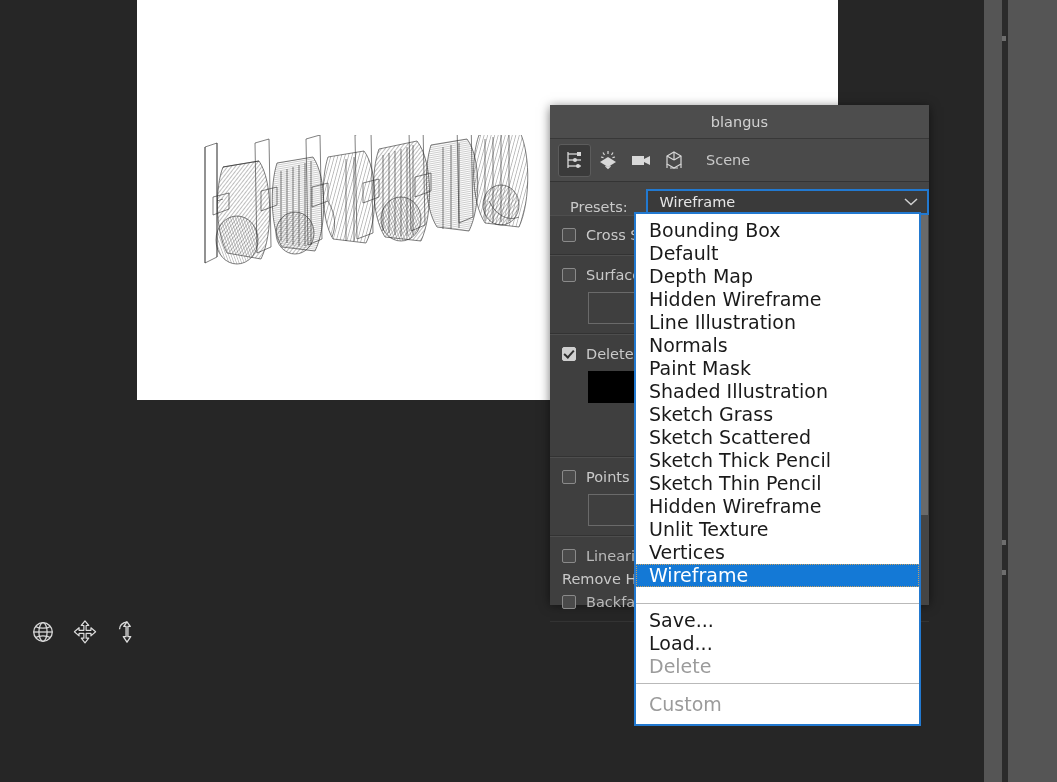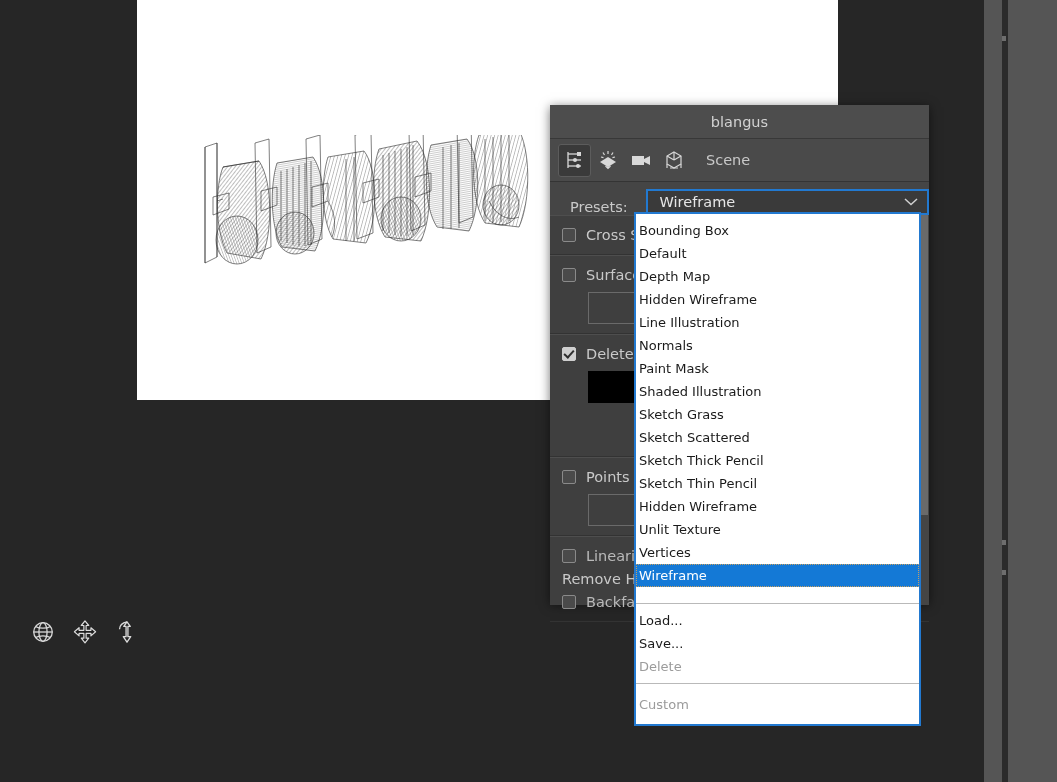--- a/index.html
+++ b/index.html
@@ -264,22 +264,22 @@
     width: 287px;
     background: #ffffff;
     border: 2px solid #2279d0;
     box-sizing: border-box;
     z-index: 40;
     padding: 0;
   }
   .dd-item {
     height: 23px;
     line-height: 23px;
-    padding-left: 3px;
-    font-size: 13px;
+    padding-left: 13px;
+    font-size: 19px;
     color: #1a1a1a;
     white-space: nowrap;
     user-select: none;
   }
   .dd-item.selected {
     background: #1479d6;
     color: #ffffff;
     outline: 1px dotted #c8a060;
     outline-offset: -1px;
   }
@@ -524,22 +524,22 @@
           <div class="dd-item">Sketch Thin Pencil</div>
           <div class="dd-item">Hidden Wireframe</div>
           <div class="dd-item">Unlit Texture</div>
           <div class="dd-item">Vertices</div>
           <div class="dd-item selected">Wireframe</div>
         </div>
       <div class="dd-spacer"></div>
       <div class="dd-sep"></div>
       <div class="dd-pad-top"></div>
       <div id="dropdown-actions">
+          <div class="dd-item">Save...</div>
           <div class="dd-item">Load...</div>
-          <div class="dd-item">Save...</div>
           <div class="dd-item disabled">Delete</div>
         </div>
       <div class="dd-pad-top"></div>
       <div class="dd-sep"></div>
       <div style="height:9px;"></div>
       <div class="dd-item disabled">Custom</div>
       <div style="height:8px;"></div>
     </div>
 
   </div>

